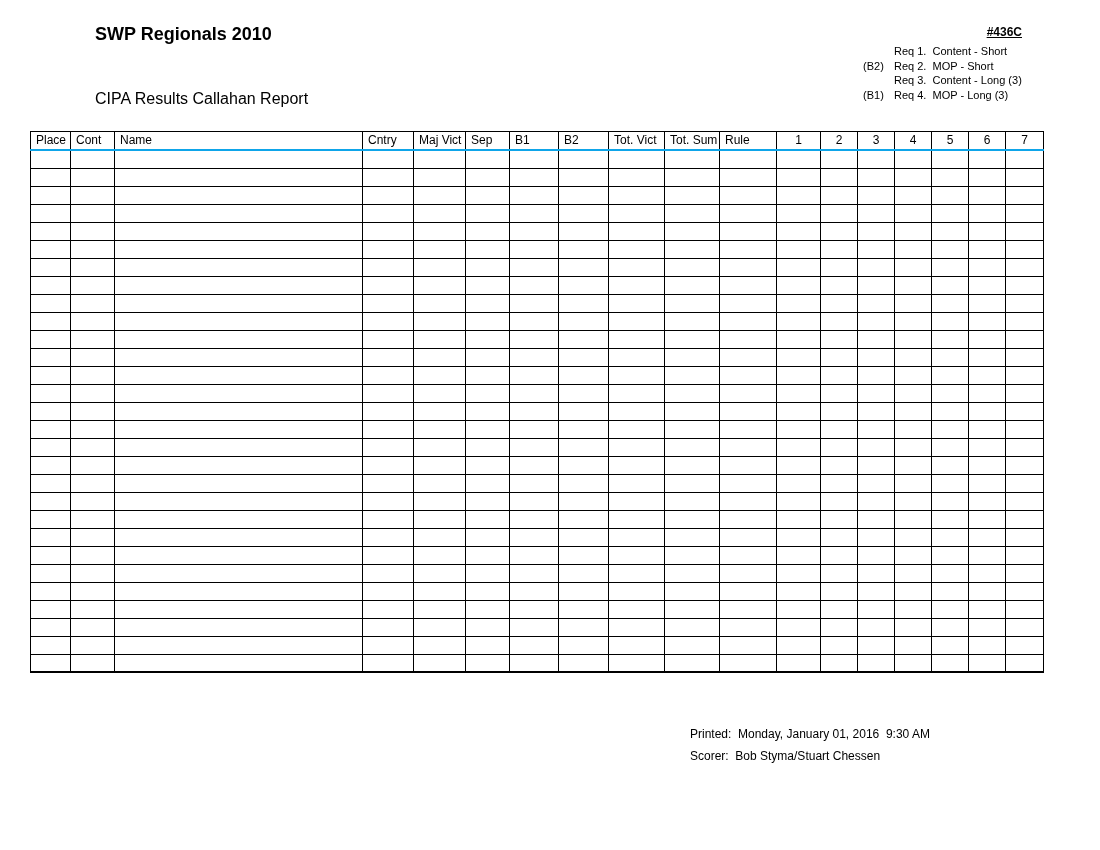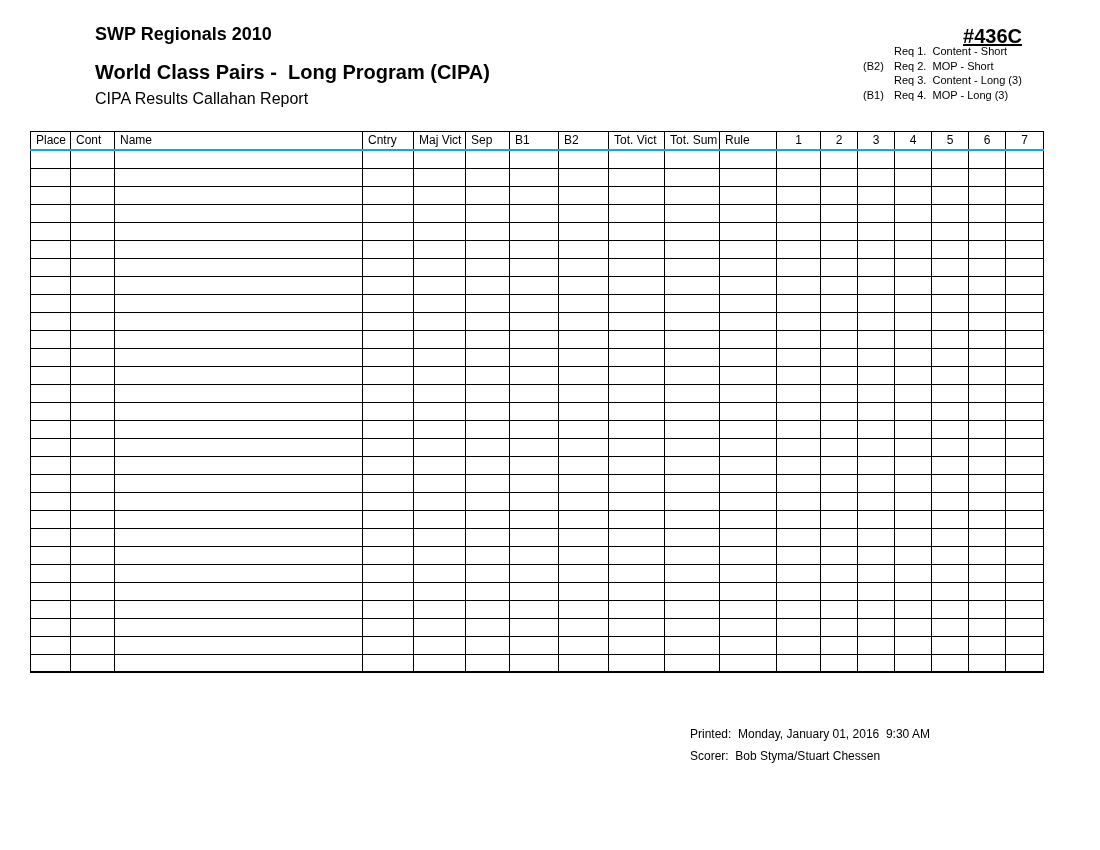--- a/index.html
+++ b/index.html
@@ -14,21 +14,21 @@
   
   .titleblock { position:absolute; left:95px; top:0; width:900px; height:120px; }
   .titleblock > div { position:absolute; width:100%; text-align:left; white-space:pre; }
   .t-event-series { top:24px; font-size:18px; font-weight:bold; }
   .t-venue       { top:44px; font-size:15px; }
   .t-event-name  { top:61px; font-size:20px; font-weight:bold; }
   .t-report      { top:90px; font-size:16px; }
 
   
   .docnum { position:absolute; left:870px; top:25px; width:152px; text-align:right;
-            font-size:20px; font-weight:bold; white-space:pre;text-decoration:underline; }
+            font-size:12px; font-weight:bold; white-space:pre;text-decoration:underline; }
   .reqs { position:absolute; left:857px; top:44px; font-size:11px; line-height:14.6px; }
   .req-row { display:flex; }
   .req-prefix { width:33px; text-align:center; white-space:pre; }
   .req-text { margin-left:4px; white-space:pre; }
 
   
   table.results { position:absolute; left:30px; top:131px; width:1013px;
                   border-collapse:collapse; table-layout:fixed; font-size:12px; }
   .results th, .results td {
     border:1px solid #000; height:18px; line-height:17px; padding:0 5px;
@@ -51,21 +51,20 @@
   .f-scorer  { top:749px; }
 </style>
 </head>
 <body>
 
 <div class="page">
 
 
   <div class="titleblock">
     <div class="t-event-series">SWP Regionals 2010</div>
-    <div class="t-event-name">World Class Pairs -  Long Program (CIPA)</div>
     <div class="t-report">CIPA Results Callahan Report</div>
   </div>
 
   <div class="docnum">#436C</div>
   <div class="reqs" id="reqs">
       <div class="req-row">
         <span class="req-prefix"></span>
         <span class="req-text">Req 1.  Content - Short</span>
       </div>
       <div class="req-row">

